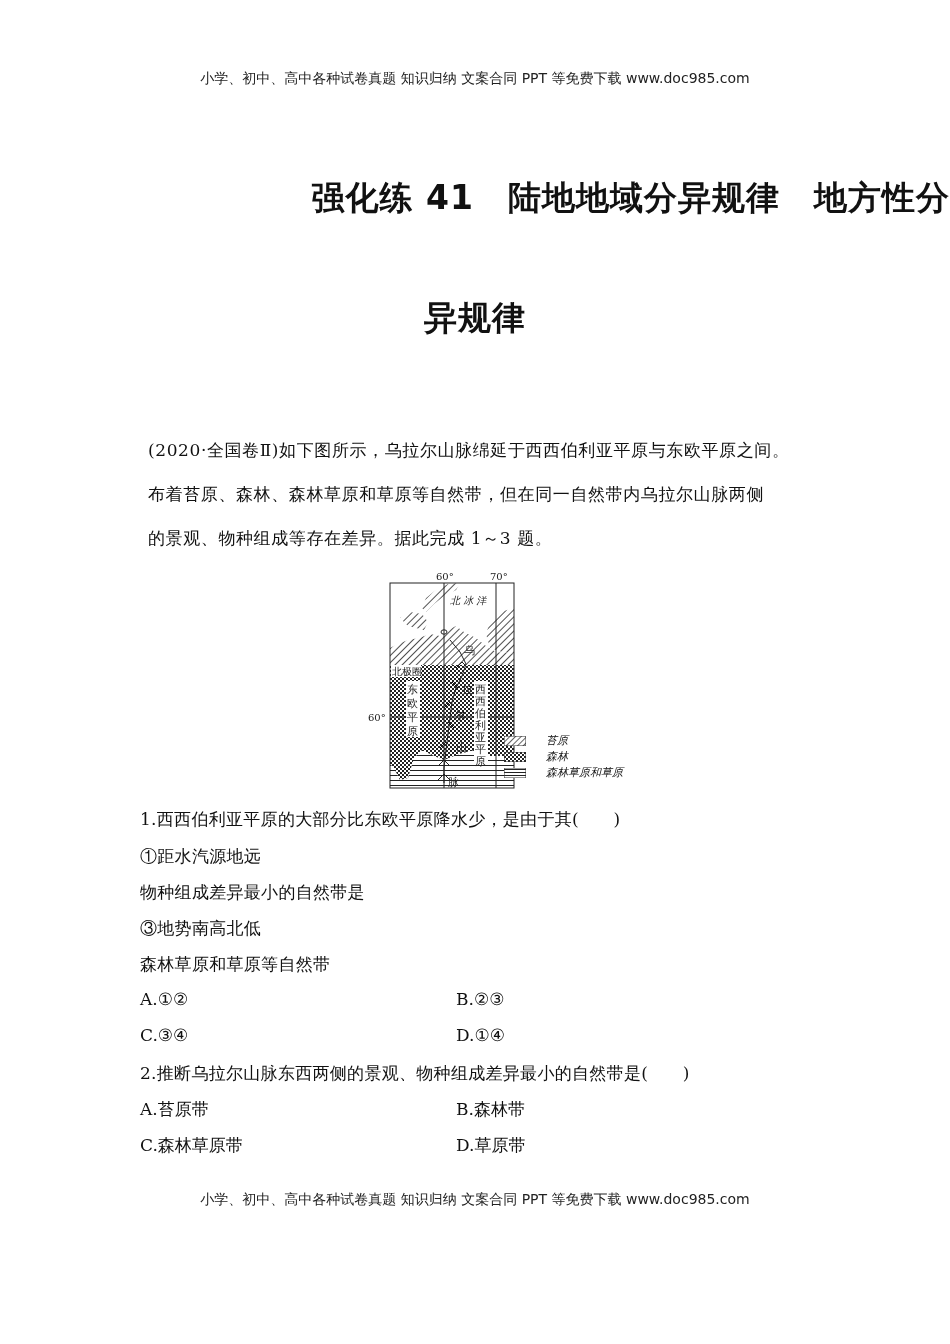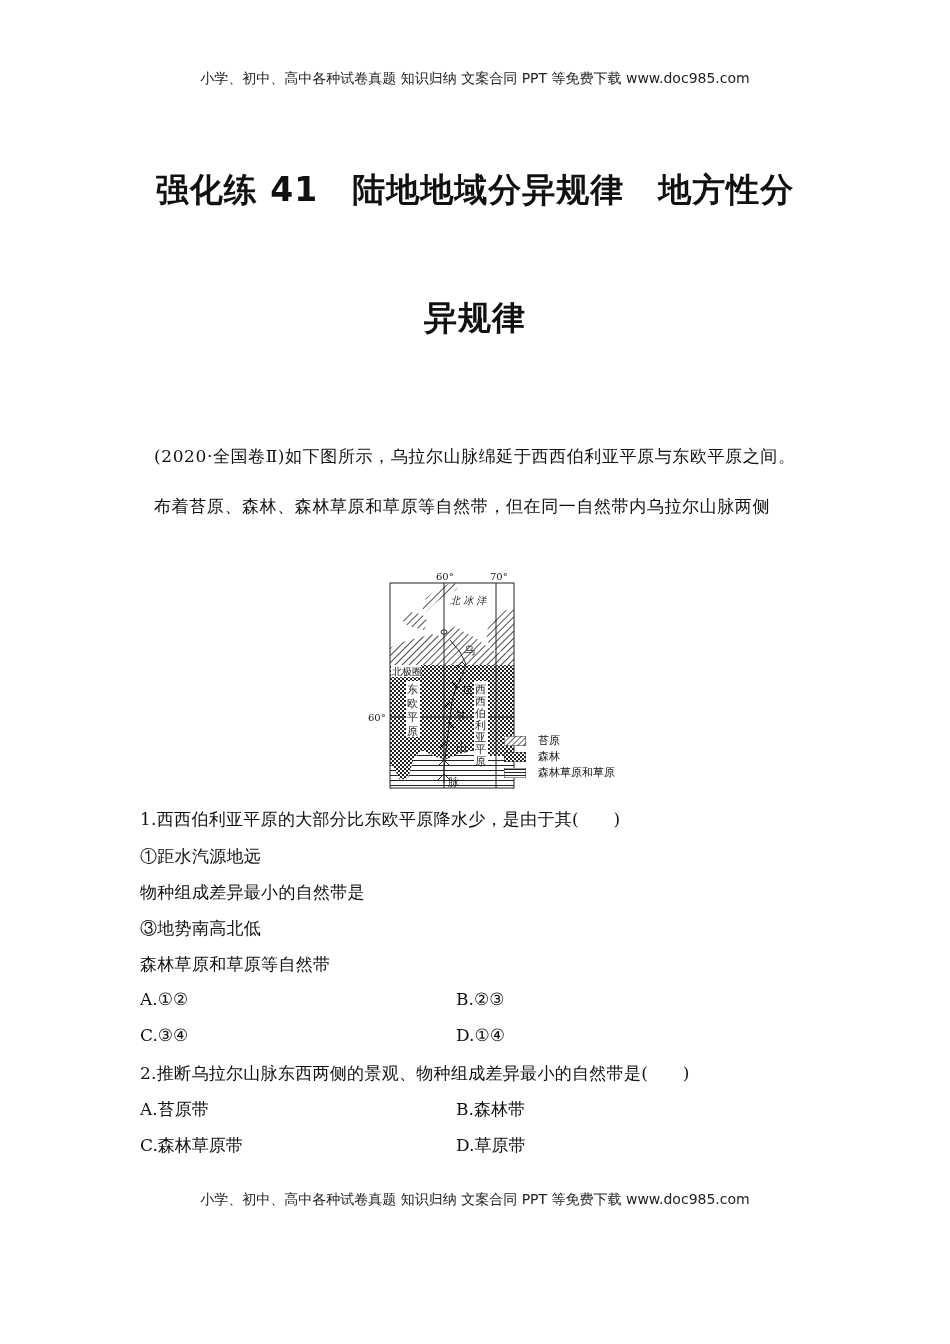--- a/index.html
+++ b/index.html
@@ -5,44 +5,45 @@
   html, body { margin: 0; padding: 0; background: #ffffff; }
   body { width: 950px; height: 1344px; position: relative; overflow: hidden;
          font-family: "DejaVu Serif", "Liberation Serif", serif; color: #111; }
   .watermark { position: absolute; left: 0; width: 950px; text-align: center;
                font-family: "DejaVu Sans", "Liberation Sans", sans-serif; font-size: 14px; color: #222; }
   .wm-top { top: 70px; }
   .wm-bottom { top: 1191px; }
   .title { position: absolute; left: 0; width: 950px; text-align: center;
            font-family: "DejaVu Sans", "Liberation Sans", sans-serif; font-weight: bold;
            font-size: 33px; color: #111; letter-spacing: 1px; }
-  .title-1 { top: 168px; }
+  .title-1 { top: 176px; text-align: right; }
   .title-2 { top: 296px; }
   .intro { position: absolute; left: 140px; top: 424px; width: 700px;
            font-size: 17px; line-height: 36px; letter-spacing: 0.6px; }
-  .intro p { margin: 14px; white-space: nowrap; }
+  .intro p { margin: 8px; white-space: nowrap; }
   .figure { position: absolute; left: 340px; top: 568px; width: 280px; height: 225px; margin-left: 24px; }
   .q { position: absolute; left: 140px; font-size: 17px; white-space: nowrap; letter-spacing: 0.3px; }
   .opt { position: absolute; font-size: 17px; white-space: nowrap; }
   .colA { left: 140px; }
   .colB { left: 456px; }
   .legend { position: absolute; left: 504px; top: 733px; font-size: 11px; line-height: 16px; }
-  .legend .row { display: flex; align-items: center; gap: 12px; }
+  .legend .row { display: flex; align-items: center; gap: 20px; font-style: italic; }
 </style>
 </head>
 <body>
 
 <div class="watermark wm-top">小学、初中、高中各种试卷真题 知识归纳 文案合同 PPT 等免费下载   www.doc985.com</div>
 
 <div class="title title-1">强化练 41　陆地地域分异规律　地方性分</div>
 <div class="title title-2">异规律</div>
 
 <div class="intro">
   <p>(2020·全国卷Ⅱ)如下图所示，乌拉尔山脉绵延于西西伯利亚平原与东欧平原之间。</p>
   <p>布着苔原、森林、森林草原和草原等自然带，但在同一自然带内乌拉尔山脉两侧</p>
+  <p>的景观、物种组成等存在差异。据此完成 1～3 题。</p>
 </div>
 
 <div class="figure">
   <svg width="280" height="225" viewBox="0 0 280 225" xmlns="http://www.w3.org/2000/svg">
     <defs>
       <pattern id="hatch" width="5" height="5" patternUnits="userSpaceOnUse" patternTransform="rotate(45)">
         <rect width="5" height="5" fill="#fff"></rect>
         <line x1="0" y1="0" x2="0" y2="5" stroke="#222" stroke-width="1.6"></line>
       </pattern>
       <pattern id="cross" width="4" height="4" patternUnits="userSpaceOnUse">

